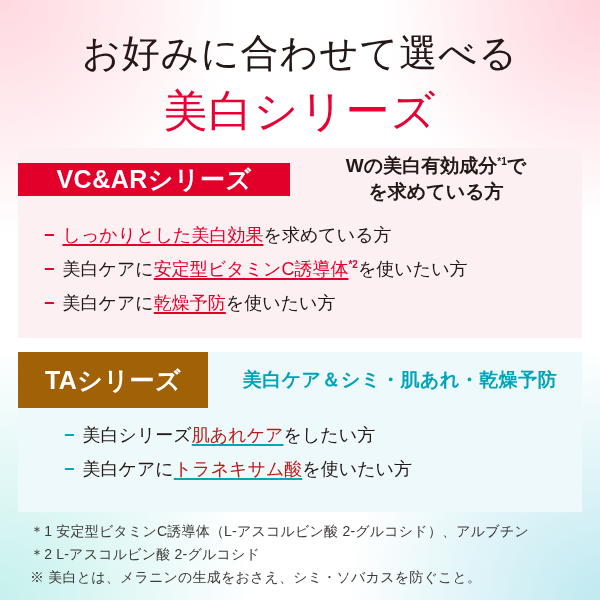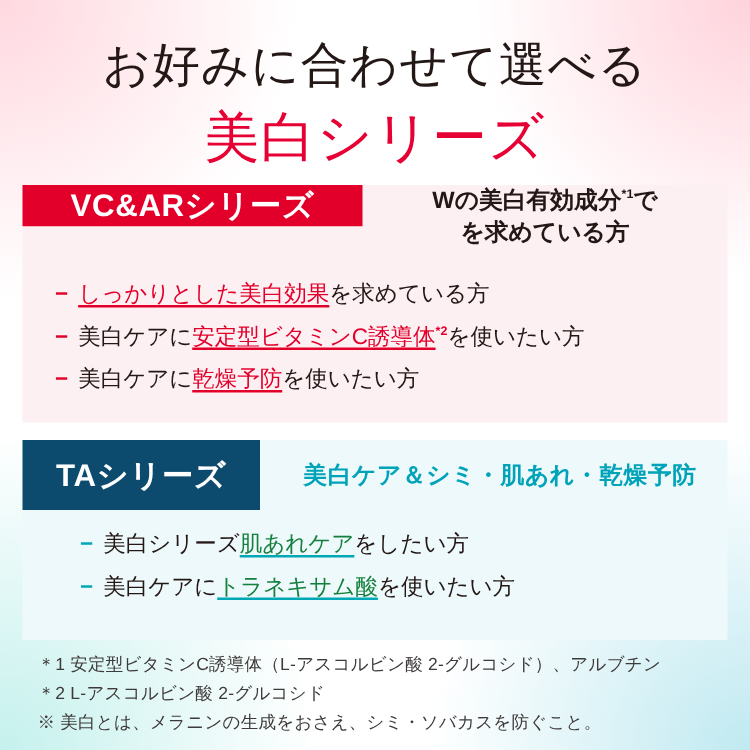--- a/index.html
+++ b/index.html
@@ -65,21 +65,21 @@
     height: 190px;
     background: #fdf0f3;
     box-sizing: border-box;
   }
   .sec1-head {
     position: absolute;
     left: 0; top: 0;
     width: 564px;
     height: 62px;
     display: flex;
-    align-items: flex-start;
+    align-items: center;
   }
   .sec1-tag {
     width: 272px;
     background: #e2002b;
     color: #ffffff;
     display: flex;
     align-items: center;
     justify-content: center;
     font-size: 25px;
     font-weight: 700;
@@ -146,21 +146,21 @@
   .sec2-head {
     position: absolute;
     left: 0; top: 0;
     width: 564px;
     height: 56px;
     display: flex;
     align-items: stretch;
   }
   .sec2-tag {
     width: 190px;
-    background: #0c4a6e;
+    background: #a16207;
     color: #ffffff;
     display: flex;
     align-items: center;
     justify-content: center;
     font-size: 25px;
     font-weight: 700;
     letter-spacing: 0.5px;
   }
   .sec2-headtext {
     flex: 1;
@@ -178,21 +178,21 @@
     left: 46px;
     top: 70px;
     width: 500px;
   }
   .ul-teal {
     text-decoration: underline;
     text-decoration-color: #00a8b5;
     text-underline-offset: 3px;
     text-decoration-thickness: 1.5px;
   }
-  .teal-text { color: #15803d; }
+  .teal-text { color: #b91c1c; }
 
   
   .notes {
     position: absolute;
     left: 30px;
     top: 520px;
     width: 548px;
     color: #3e3a39;
   }
   .note {

